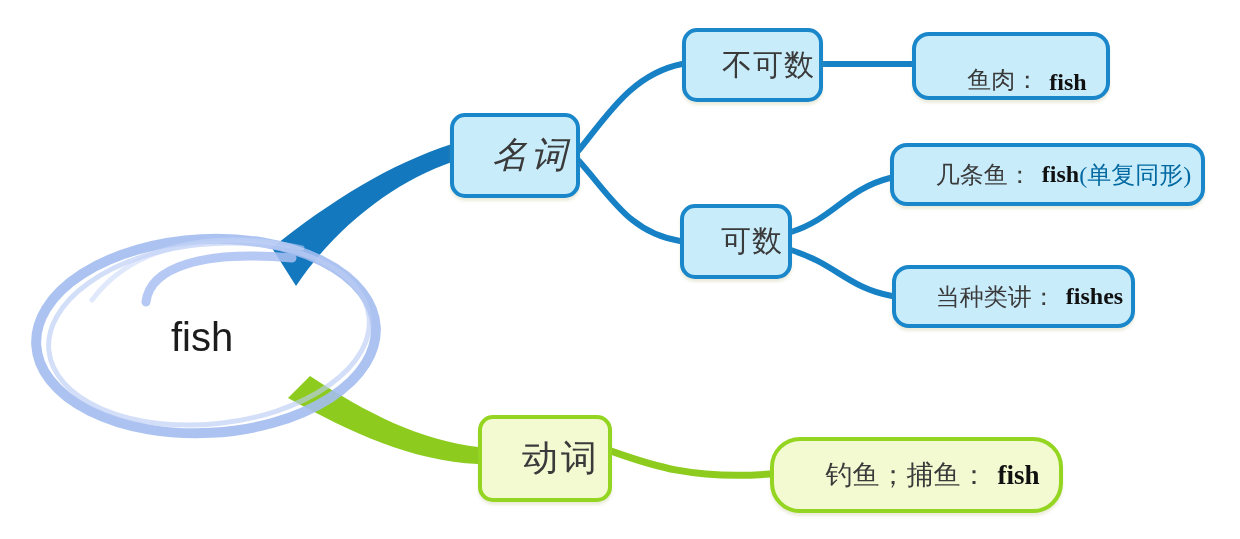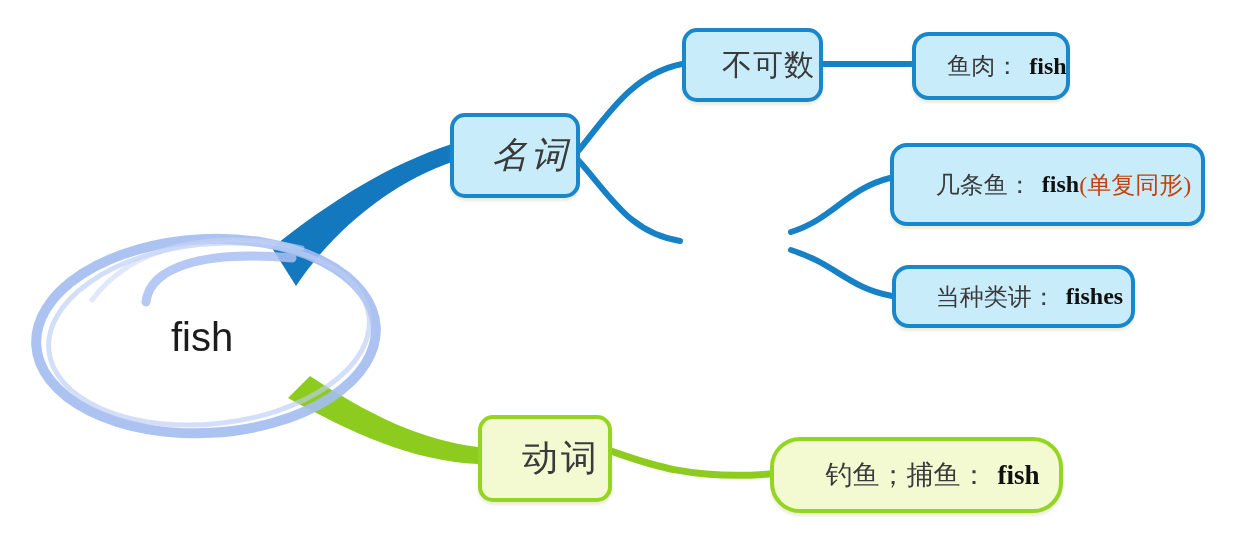--- a/index.html
+++ b/index.html
@@ -30,21 +30,21 @@
     background:#f3fad2;
     border:4px solid #94d521;
     border-radius:15px;
     color:#3a3a3a;
   }
   .lvl1{font-size:36px;letter-spacing:3px;}
   .lvl2{font-size:30px;letter-spacing:1px;}
   .leaf-blue{font-size:24px;border-radius:17px;}
   .leaf-green{font-size:27px;border-radius:30px;}
   .term{font-weight:bold;color:#101010;padding-left:10px;}
-  .suffix{color:#c2410c;}
+  .suffix{color:#0369a1;}
   .root-label{
     position:absolute;
     display:flex;align-items:center;justify-content:center;
     font-family:"Liberation Sans","DejaVu Sans",sans-serif;
     font-size:40px;color:#1c1c1c;
   }
 </style>
 </head>
 <body>
 
@@ -71,28 +71,29 @@
     <path d="M 146 302 C 150 268 200 250 292 258" fill="none" stroke="#a9bff2" stroke-width="9" stroke-linecap="round" opacity="0.85"></path>
     <path d="M 92 300 C 132 246 212 228 302 248" fill="none" stroke="#c7d6f8" stroke-width="5" stroke-linecap="round" opacity="0.55"></path>
   </svg>
 
   <div class="root-label" style="left:140px;top:308px;width:124px;height:58px;">fish</div>
 
   <div class="node blue-node lvl1" style="left:450px;top:113px;width:130px;height:85px;font-style:italic;">名词</div>
 
   <div class="node blue-node lvl2" style="left:682px;top:28px;width:141px;height:74px;">不可数</div>
 
-  <div class="node blue-node leaf-blue" style="left:912px;top:32px;width:158px;height:68px;">
+  <div class="node blue-node leaf-blue" style="left:912px;top:32px;width:198px;height:68px;align-items:flex-end;">
     <span>鱼肉：</span>
       <span class="term">fish</span>
       <span class="suffix"></span>
   </div>
 
+  <div class="node blue-node lvl2" style="left:680px;top:204px;width:112px;height:75px;">可数</div>
 
-  <div class="node blue-node leaf-blue" style="left:890px;top:143px;width:315px;height:83px;">
+  <div class="node blue-node leaf-blue" style="left:890px;top:143px;width:315px;height:63px;">
     <span>几条鱼：</span>
       <span class="term">fish</span>
       <span class="suffix">(单复同形)</span>
   </div>
 
   <div class="node blue-node leaf-blue" style="left:892px;top:265px;width:243px;height:63px;align-items:center;">
     <span>当种类讲：</span>
       <span class="term">fishes</span>
       <span class="suffix"></span>
   </div>

